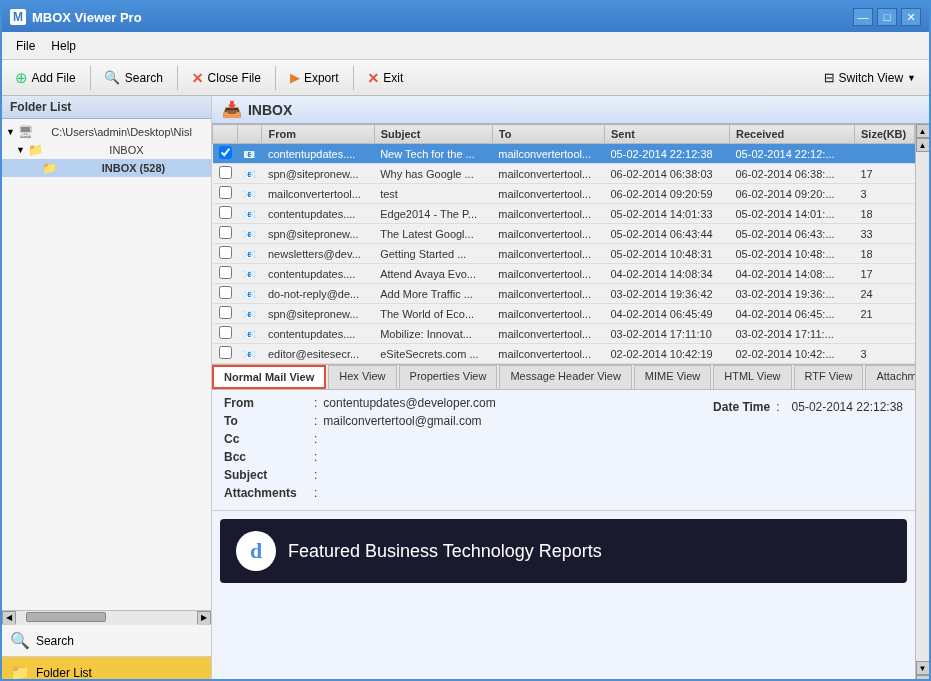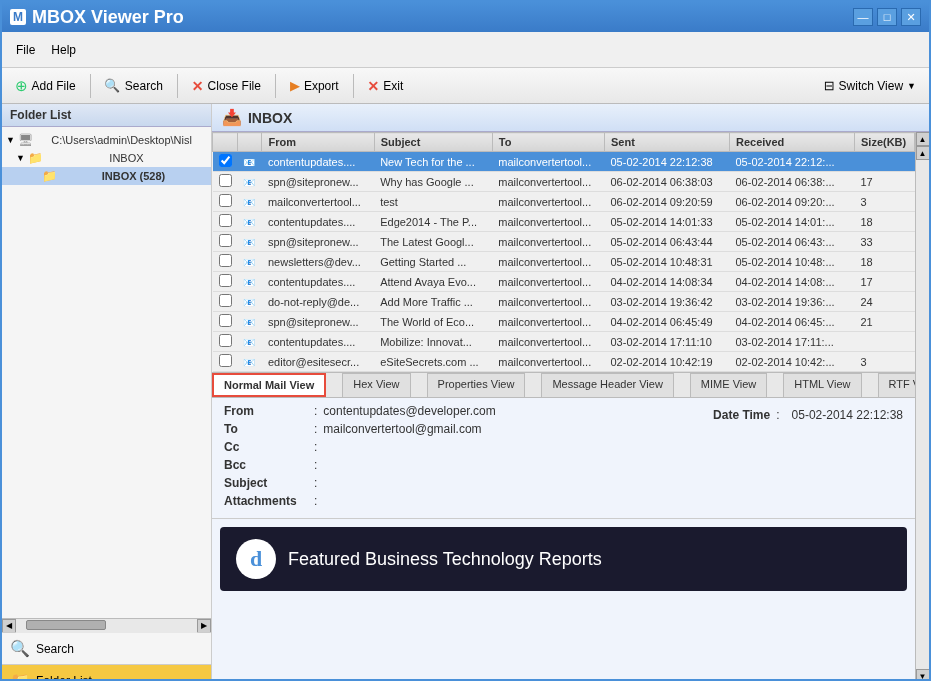--- a/index.html
+++ b/index.html
@@ -8,28 +8,28 @@
     
     .titlebar {
       background: linear-gradient(to bottom, #4a90d9, #3a7bc8);
       height: 30px;
       display: flex;
       align-items: center;
       padding: 0 8px;
       color: white;
     }
     .titlebar-icon { width: 16px; height: 16px; background: #fff; border-radius: 2px; margin-right: 6px; display: flex; align-items: center; justify-content: center; font-size: 10px; color: #3a7bc8; font-weight: bold; }
-    .titlebar-title { flex: 1; font-size: 18px; font-weight: bold; }
+    .titlebar-title { flex: 1; font-size: 13px; font-weight: bold; }
     .titlebar-buttons { display: flex; gap: 4px; }
     .titlebar-btn { width: 20px; height: 18px; background: #5a9fe0; border: 1px solid #2a6ab0; display: flex; align-items: center; justify-content: center; color: white; font-size: 11px; cursor: pointer; }
 
     
     .menubar {
       background: #f0f0f0;
-      height: 36px;
+      height: 28px;
       display: flex;
       align-items: center;
       padding: 0 6px;
       border-bottom: 1px solid #ccc;
     }
     .menu-item { padding: 2px 8px; cursor: pointer; font-size: 12px; }
 
     
     .toolbar {
       background: linear-gradient(to bottom, #f8f8f8, #e8e8e8);
@@ -188,21 +188,21 @@
       display: flex;
       background: #e8e8e8;
       border-bottom: 1px solid #bbb;
     }
     .view-tab {
       padding: 4px 10px;
       cursor: pointer;
       font-size: 11px;
       border: 1px solid #bbb;
       border-bottom: none;
-      margin-right: 16px;
+      margin-right: 2px;
       background: #e0e0e0;
       color: #333;
       white-space: nowrap;
     }
     .view-tab.active {
       background: white;
       border-bottom: 1px solid white;
       font-weight: bold;
       border: 2px solid #e74c3c;
       color: #333;

